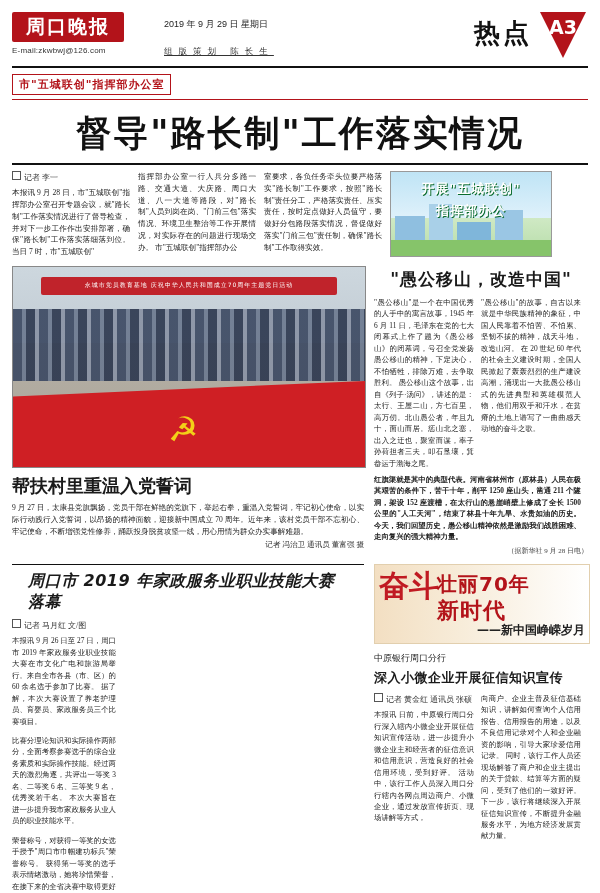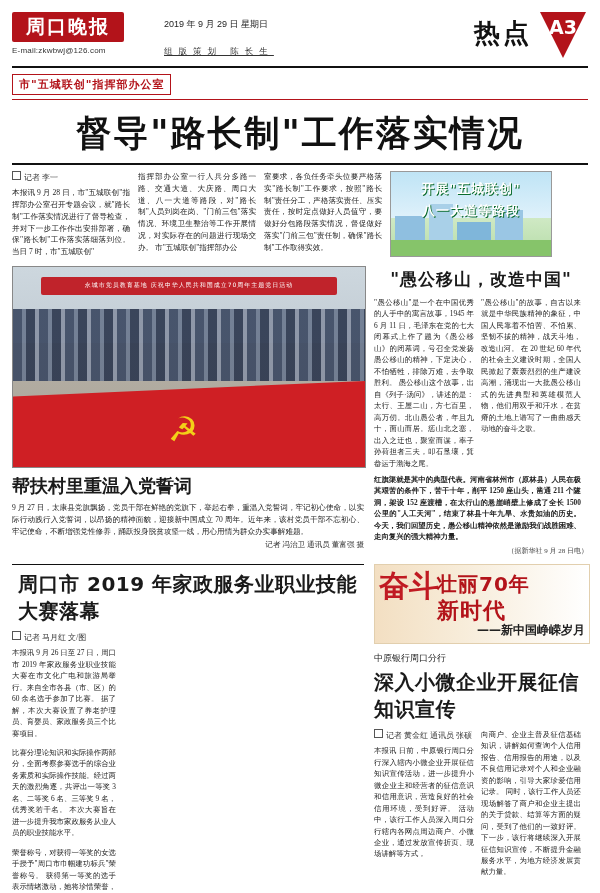--- a/index.html
+++ b/index.html
@@ -122,22 +122,23 @@
   }
   .q-cols{display:flex;gap:7px;}
   .q-col{width:100px;font-size:7.4px;line-height:1.55;text-align:justify;color:#222;}
   .q-src{font-size:7px;text-align:right;color:#444;margin-top:3px;}
 
   
   .low{display:flex;gap:10px;margin-top:8px;}
   .low-left{width:352px;}
   .rule-thin{border-top:1px solid #111;margin-bottom:6px;}
   .sub-head{
-    font-size:20px;font-weight:bold;letter-spacing:0.5px;margin:2px 6px 6px;
-    font-family:"DejaVu Sans", sans-serif;
+    font-size:16px;font-weight:bold;letter-spacing:0.5px;margin:2px 16px 6px;
+    font-family:"DejaVu Sans", sans-serif;
+    font-style:italic;
   }
   .low-body{display:flex;gap:8px;flex-direction:column;}
   .low-col{width:104px;font-size:7.4px;line-height:1.55;text-align:justify;color:#222;}
   .photo2{
     width:224px;height:148px;border:1px solid #888;position:relative;overflow:hidden;
     background:linear-gradient(#dfe6ea 0%,#cfd8de 45%,#b9c3c9 100%);
   }
   .photo2 .wall{position:absolute;left:0;top:0;width:100%;height:52px;background:#49a0c8;opacity:.55;}
   .photo2 .tables{position:absolute;left:0;bottom:26px;width:100%;height:26px;background:#e7eef2;border-top:1px solid #9aa7ae;}
   .photo2 .people{
@@ -165,21 +166,21 @@
   .banner70 .b-main2{
     position:absolute;left:62px;top:31px;font-size:22px;font-weight:bold;color:#b3131a;
     letter-spacing:1px;font-family:"DejaVu Sans", sans-serif;
   }
   .banner70 .b-sub{
     position:absolute;right:4px;bottom:4px;font-size:12px;color:#222;font-weight:bold;
     font-family:"DejaVu Sans", sans-serif;
   }
   .org-line{font-size:9px;margin:8px 0 4px;color:#222;}
   .low-head2{
-    font-size:20px;font-weight:bold;letter-spacing:0.5px;margin:2px 0 6px;
+    font-size:13px;font-weight:bold;letter-spacing:0.5px;margin:2px 0 6px;
     font-family:"DejaVu Sans", sans-serif;
   }
   .low-cols2{display:flex;gap:7px;}
   .low-col2{width:100px;font-size:7.4px;line-height:1.55;text-align:justify;color:#222;}
 </style>
 </head>
 <body>
 
 <div class="page">
 
@@ -214,21 +215,21 @@
 
 市"五城联创"指挥部办公</div>
       <div class="lead-col">室要求，各负任务牵头位要严格落实"路长制"工作要求，按照"路长制"责任分工，严格落实责任、压实责任，按时定点做好人员值守，要做好分包路段落实情况，督促做好落实"门前三包"责任制，确保"路长制"工作取得实效。</div>
       <div class="lead-art">
         <div class="sky-l"></div>
         <div class="sky-m"></div>
         <div class="sky-r"></div>
         <div class="sky-r2"></div>
         <div class="grass"></div>
         <div class="ribbon">开展"五城联创"</div>
-        <div class="ribbon2">八一大道等路段</div>
+        <div class="ribbon2">指挥部办公</div>
       </div>
     </div>
   </div>
 
   <div class="mid">
     <div class="mid-left">
       <div class="photo1">
         <div class="banner">永城市党员教育基地  庆祝中华人民共和国成立70周年主题党日活动</div>
         <div class="crowd"></div>
         <div class="flag">

